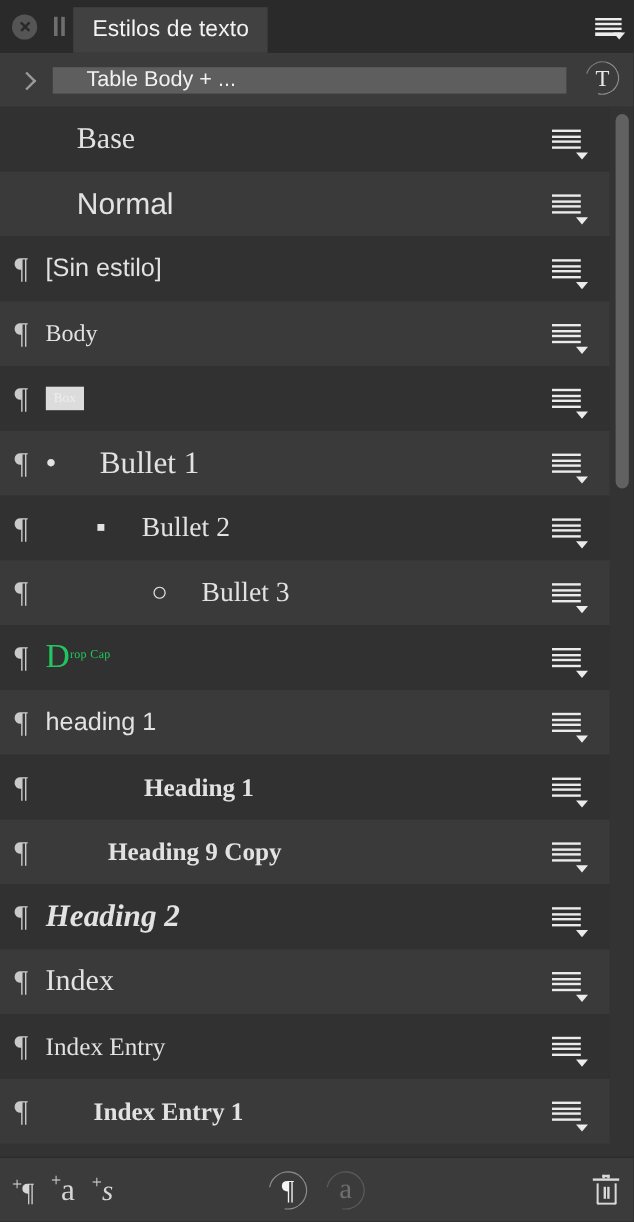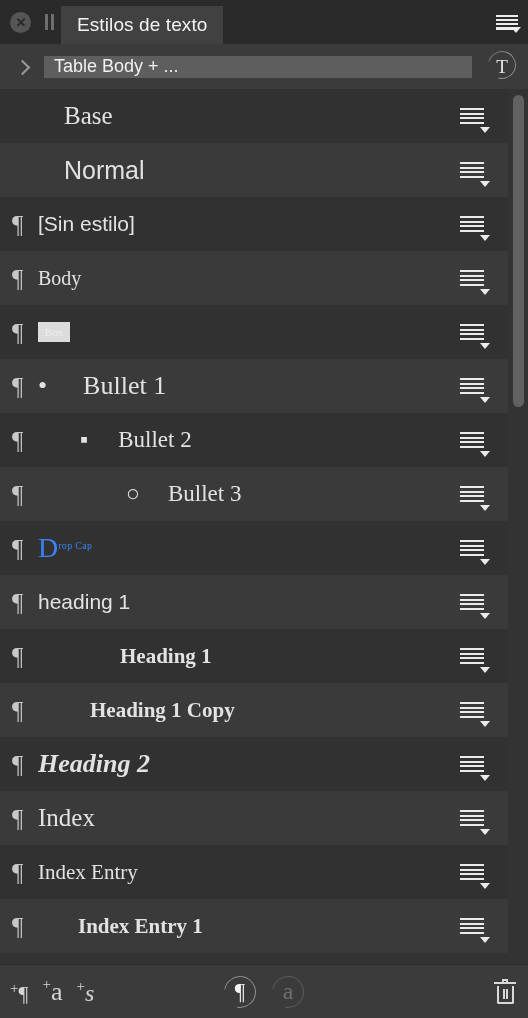--- a/index.html
+++ b/index.html
@@ -58,21 +58,21 @@
   .chevron-right {
     width:16px; height:16px; position:relative; flex:0 0 16px; margin-right:4px;
   }
   .chevron-right::before {
     content:''; position:absolute; left:3px; top:3px; width:9px; height:9px;
     border-right:2.6px solid #9a9a9a; border-top:2.6px solid #9a9a9a;
     transform:rotate(45deg);
   }
   .crumb-field {
     flex:1 1 auto; height:22px; background:#5e5e5e; display:flex; align-items:center;
-    padding:0 10px; color:#f1f1f1; font-size:18px; overflow:hidden; white-space:nowrap;
+    padding:0 28px; color:#f1f1f1; font-size:18px; overflow:hidden; white-space:nowrap;
   }
   .t-badge {
     flex:0 0 40px; height:40px; position:relative; display:flex; align-items:center; justify-content:center;
   }
   .t-badge .arc {
     position:absolute; left:6px; top:4px; width:28px; height:28px; border-radius:50%;
     border:1.6px solid #8d8d8d; border-left-color:transparent; border-top-color:#7a7a7a;
     transform:rotate(-30deg);
   }
   .t-badge span { color:#e8e8e8; font-family:"Liberation Serif", serif; font-size:19px; position:relative; z-index:2; }
@@ -126,21 +126,21 @@
   .f-h2    { font-size:26px; font-weight:bold;font-style:italic; }
   .f-index { font-size:25px; }
   .f-ie    { font-size:21px; }
   .f-ie1   { font-size:21px; font-weight:bold; }
 
   .swatch-box {
     display:inline-block; background:#dcdcdc; padding:2px 6px; min-width:32px;
     color:#eeeeee; font-size:11px; font-family:"Liberation Serif", serif;
     line-height:1.5; text-align:center;
   }
-  .dropcap { font-family:"Liberation Serif", serif; color:#3b82f6; }
+  .dropcap { font-family:"Liberation Serif", serif; color:#22c55e; }
   .dropcap .big { font-size:28px; }
   .dropcap .small { font-size:10px; vertical-align:super; letter-spacing:.3px; }
 
   
   .scrollbar-track {
     position:absolute; right:0; top:0; width:20px; height:100%; background:#333;
   }
   .scrollbar-thumb {
     position:absolute; left:5px; top:6px; width:11px; height:312px;
     background:#616161; border-radius:6px;
@@ -402,21 +402,21 @@
             <i></i>
             <i></i>
             <i></i>
           </div>
           <div class="caret-down"></div>
         </div>
       </div>
       <div class="row alt">
         <div class="pilcrow">¶</div>
         <div class="style-label ty-serif f-h1c" style="padding-left: 52px;">
-          <span>Heading 1 Copy</span>
+          <span>Heading 9 Copy</span>
         </div>
         <div class="row-menu">
           <div class="lines-glyph">
             <i></i>
             <i></i>
             <i></i>
             <i></i>
           </div>
           <div class="caret-down"></div>
         </div>

